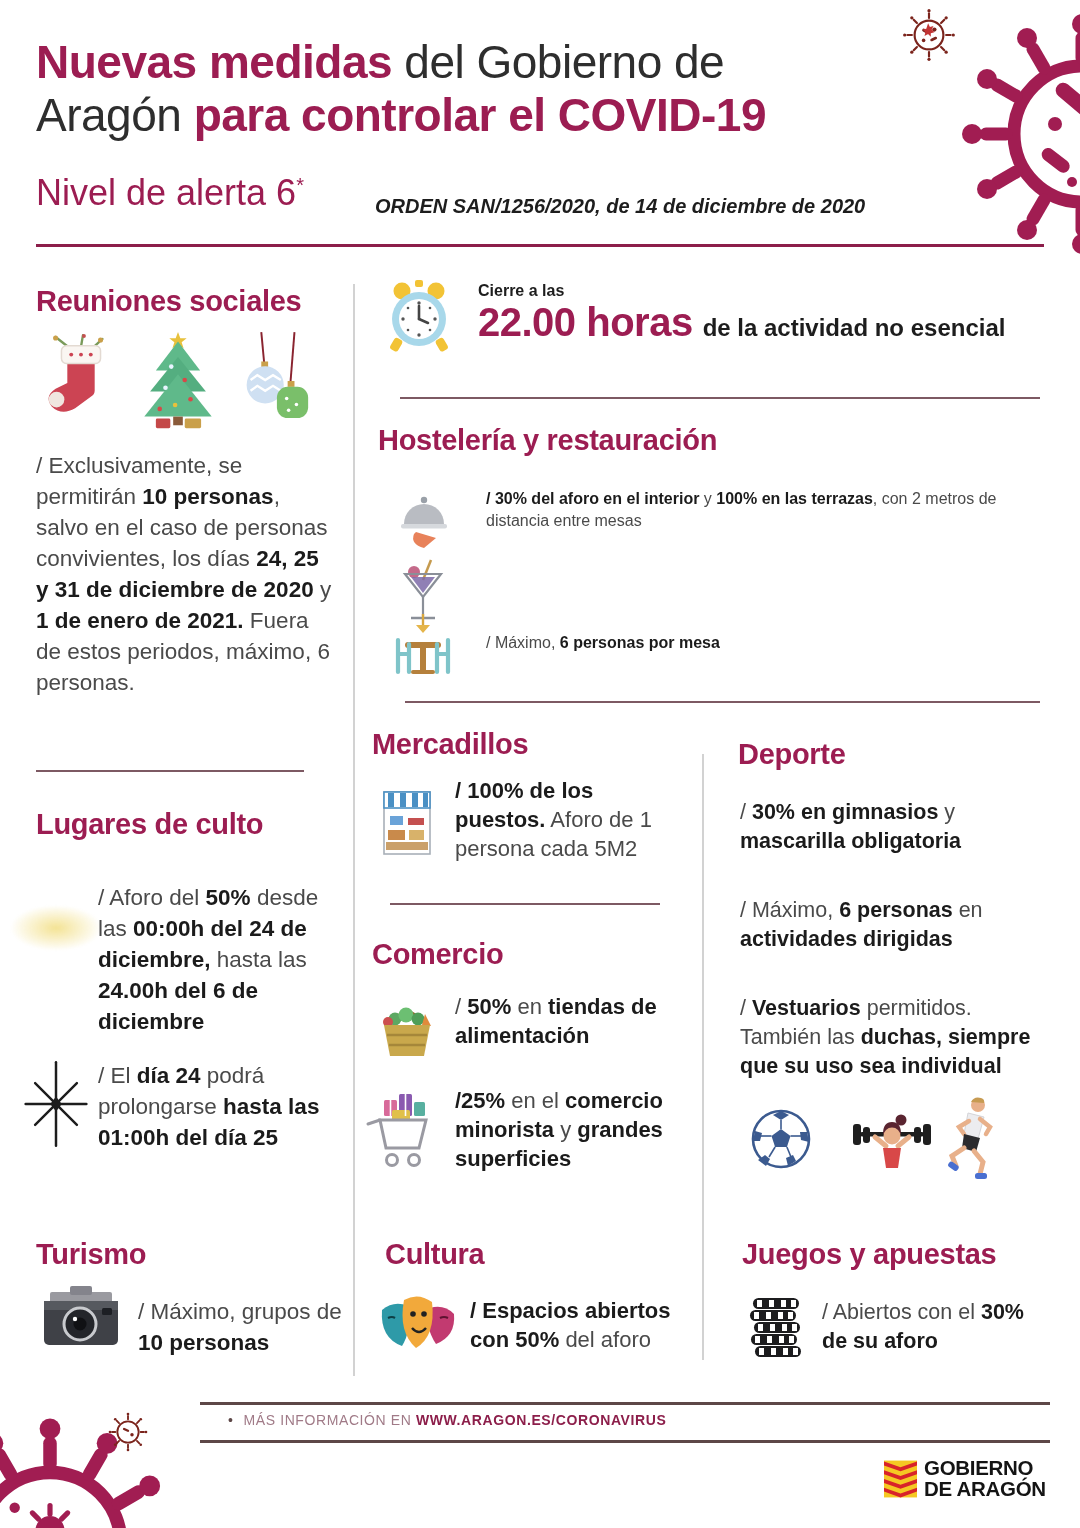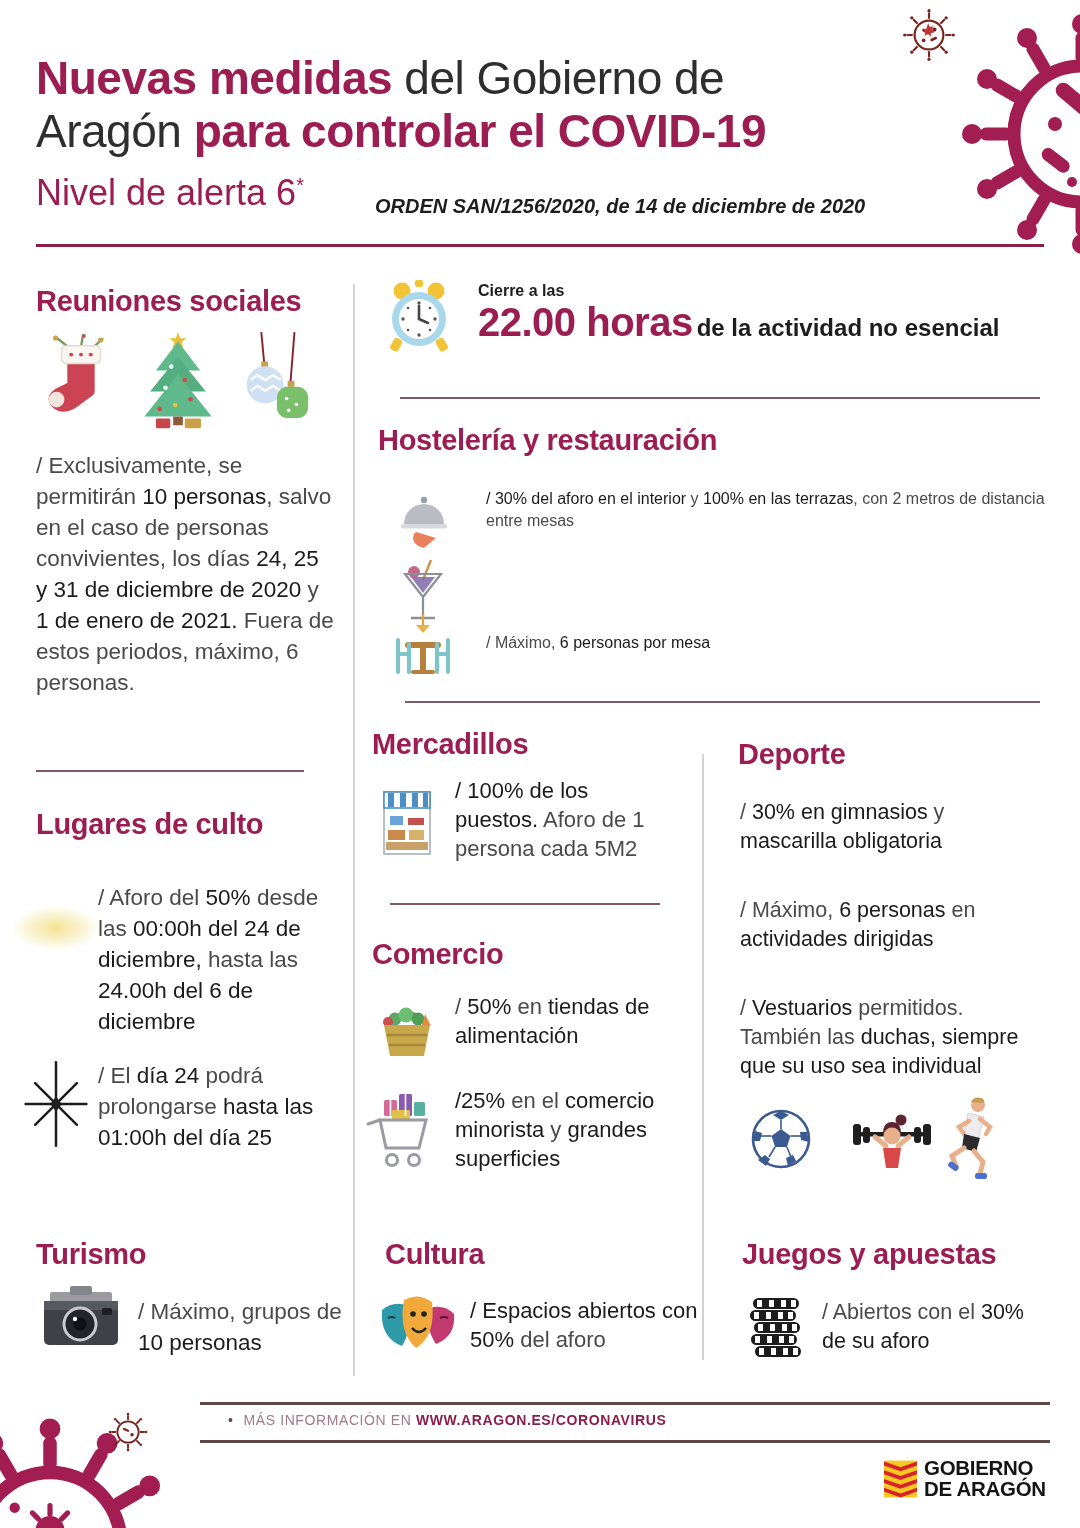--- a/index.html
+++ b/index.html
@@ -14,30 +14,30 @@
   .order-ref{font-size:20px;font-style:italic;font-weight:700;color:#1d1d1d;}
   .rule-header{height:3px;background:#8c1e4a;}
   .rule{height:2px;background:#7d5963;}
   .rule-footer{height:3px;background:#5d4747;}
   .vline{width:2px;background:#d2d2d2;}
   
   .sec-title{font-size:29px;font-weight:800;color:#9c1d52;letter-spacing:-0.3px;}
   
   .txt{margin:0;}
   .r{font-weight:400;color:#4a4a4a;}
-  .b{font-weight:400;color:#1b1b1b;}
+  .b{font-weight:700;color:#1b1b1b;}
   .t-left{font-size:22.5px;line-height:1.38;}
   .t-mid{font-size:22px;line-height:1.32;}
   .t-right{font-size:21.5px;line-height:1.34;}
   .t-host{font-size:16px;line-height:1.35;margin-left:16px;}
   
   .closure-intro{font-size:16px;font-weight:700;color:#1d1d1d;}
   .closure-line2{display:flex;align-items:baseline;}
   .closure-time{font-size:40px;font-weight:800;color:#9c1d52;letter-spacing:-0.5px;}
-  .closure-scope{font-size:24px;font-weight:700;color:#1d1d1d;margin-left:4px;}
+  .closure-scope{font-size:24px;font-weight:700;color:#1d1d1d;margin-left:10px;}
   
   .f-info{font-size:14px;letter-spacing:0.6px;}
   .f-bullet{color:#5d4747;margin-right:10px;}
   .f-prefix{color:#a07a87;font-weight:400;}
   .f-url{color:#8c1e4a;font-weight:700;}
   .gov-text{font-size:20.5px;font-weight:800;color:#141414;line-height:1.02;letter-spacing:-0.3px;}
   .glow{background:radial-gradient(ellipse at center,rgba(242,222,130,0.85) 0%,rgba(255,255,255,0) 70%);
         filter:blur(1px);}
 </style>
 </head>
@@ -189,21 +189,21 @@
       <circle cx="10.9" cy="49.1" r="2"></circle>
         <circle cx="3" cy="30" r="2"></circle>
         <circle cx="10.9" cy="10.9" r="2"></circle>
       <circle cx="30" cy="3" r="2"></circle>
         <circle cx="49.1" cy="10.9" r="2"></circle>
       <rect x="22" y="25" width="10" height="3.6" rx="1.8" transform="rotate(25 27 27)"></rect>
       <circle cx="36" cy="34" r="2.6"></circle>
     </g>
   </svg>
 
-  <div class="abs main-title" style="left:36px;top:36px;width:860px;margin-top:16px;">
+  <div class="abs main-title" style="left:36px;top:36px;width:860px;">
     <div><span class="accent">Nuevas medidas</span><span> del Gobierno de</span></div>
     <div><span>Aragón </span><span class="accent">para controlar el COVID-19</span></div>
   </div>
   <div class="abs alert" style="left:36px;top:172px;">
     <span>Nivel de alerta 6</span><sup>*</sup>
   </div>
   <div class="abs order-ref" style="left:375px;top:195px;">ORDEN SAN/1256/2020, de 14 de diciembre de 2020</div>
   <div class="abs rule-header" style="left:36px;top:244px;width:1008px;"></div>
 
   <div class="abs vline" style="left:353px;top:284px;height:1092px;"></div>

